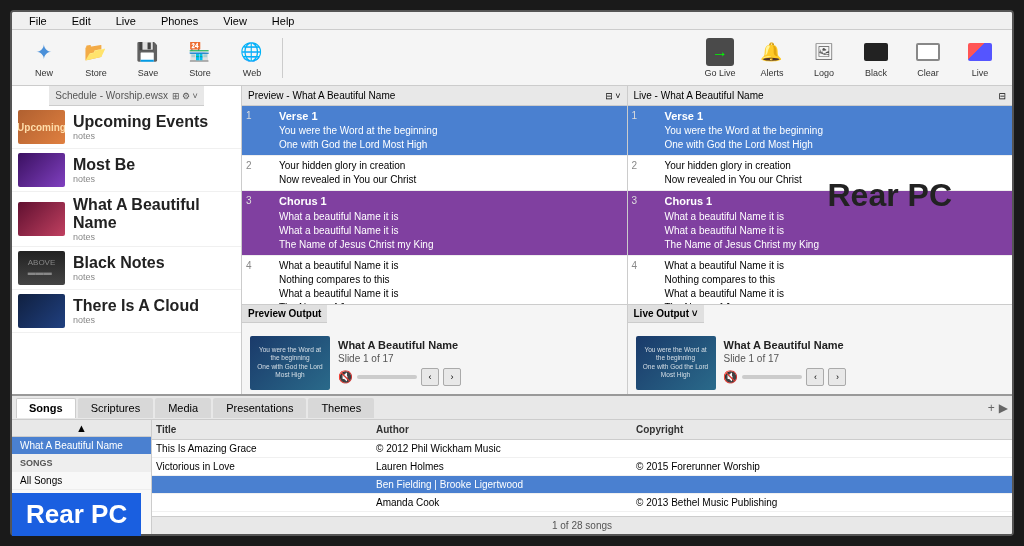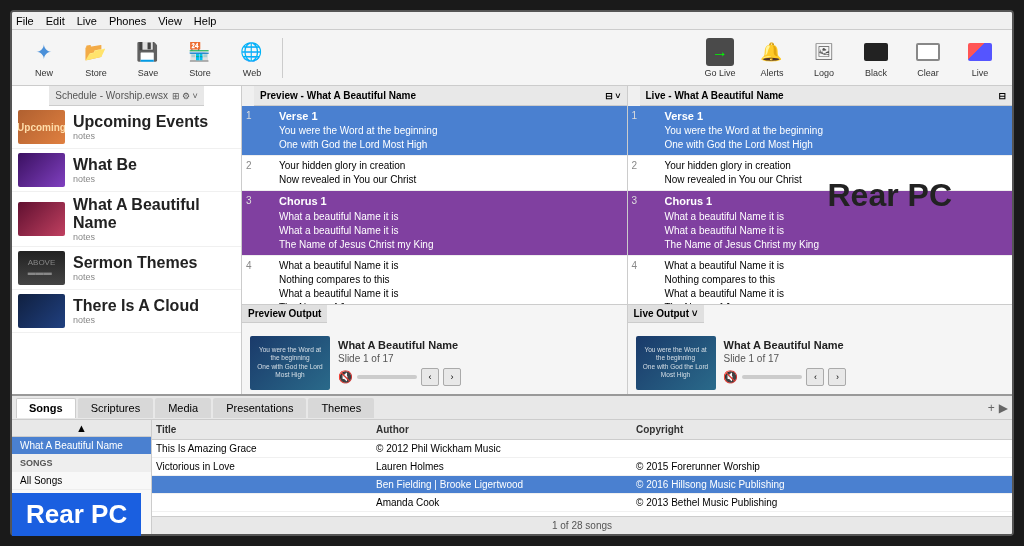--- a/index.html
+++ b/index.html
@@ -26,21 +26,21 @@
     .menu-bar {
       background: #f0f0f0;
       height: 18px;
       display: flex;
       align-items: center;
       padding: 0 4px;
       gap: 12px;
       border-bottom: 1px solid #ccc;
       font-size: 11px;
     }
-    .menu-bar span { cursor: pointer; }
+    .menu-bar span { cursor: pointer; margin-left: 13px; }
     
     .toolbar {
       background: #f5f5f5;
       height: 56px;
       border-bottom: 1px solid #ccc;
       display: flex;
       align-items: center;
       padding: 4px 8px;
       gap: 4px;
     }
@@ -183,27 +183,26 @@
       display: flex;
       flex-direction: column;
       border-right: 1px solid #ccc;
       overflow: hidden;
     }
     .panel:last-child { border-right: none; }
     .panel-header {
       background: #e8e8e8;
       padding: 2px 6px;
       font-size: 10px;
-      font-weight: 700;
+      font-weight: 400;
       border-bottom: 1px solid #ccc;
       display: flex;
       align-items: center;
       height: 20px;
       gap: 4px;
-      margin-left: 12px;
     }
     .panel-header-icons { margin-left: auto; display: flex; gap: 3px; }
     .panel-content {
       flex: 1;
       overflow-y: auto;
       background: white;
     }
     
     .slide-row {
       display: flex;
@@ -543,37 +542,37 @@
             <span style="font-size:10px;font-weight:700;color:#fda;">Upcoming</span>
           </div>
           <div class="sidebar-item-info">
             <div class="sidebar-item-title">Upcoming Events</div>
             <div class="sidebar-item-sub">notes</div>
           </div>
         </div>
         <div class="sidebar-item">
           <div class="sidebar-thumb thumb-everbe"></div>
           <div class="sidebar-item-info">
-            <div class="sidebar-item-title">What Be</div>
+            <div class="sidebar-item-title">Most Be</div>
             <div class="sidebar-item-sub">notes</div>
           </div>
         </div>
         <div class="sidebar-item">
           <div class="sidebar-thumb thumb-beautiful"></div>
           <div class="sidebar-item-info">
             <div class="sidebar-item-title">What A Beautiful Name</div>
             <div class="sidebar-item-sub">notes</div>
           </div>
         </div>
         <div class="sidebar-item">
           <div class="sidebar-thumb thumb-sermon">
             <div style="color:#888;font-size:8px;line-height:1.2;">ABOVE<br>▬▬▬</div>
           </div>
           <div class="sidebar-item-info">
-            <div class="sidebar-item-title">Sermon Themes</div>
+            <div class="sidebar-item-title">Black Notes</div>
             <div class="sidebar-item-sub">notes</div>
           </div>
         </div>
         <div class="sidebar-item">
           <div class="sidebar-thumb thumb-cloud"></div>
           <div class="sidebar-item-info">
             <div class="sidebar-item-title">There Is A Cloud</div>
             <div class="sidebar-item-sub">notes</div>
           </div>
         </div>
@@ -780,21 +779,20 @@
             <span class="col-copyright">© 2012 Phil Wickham Music</span>
           </div>
           <div class="song-row">
             <span class="col-title">Victorious in Love</span>
             <span class="col-author">Lauren Holmes</span>
             <span class="col-copyright">© 2015 Forerunner Worship</span>
           </div>
           <div class="song-row selected">
             <span class="col-title"></span>
             <span class="col-author">Ben Fielding | Brooke Ligertwood</span>
-            <span class="col-copyright">© 2016 Hillsong Music Publishing</span>
           </div>
           <div class="song-row">
             <span class="col-title"></span>
             <span class="col-author">Amanda Cook</span>
             <span class="col-copyright">© 2013 Bethel Music Publishing</span>
           </div>
         </div>
         <div class="song-table-footer">
           <span>1 of 28 songs</span>
         </div>

